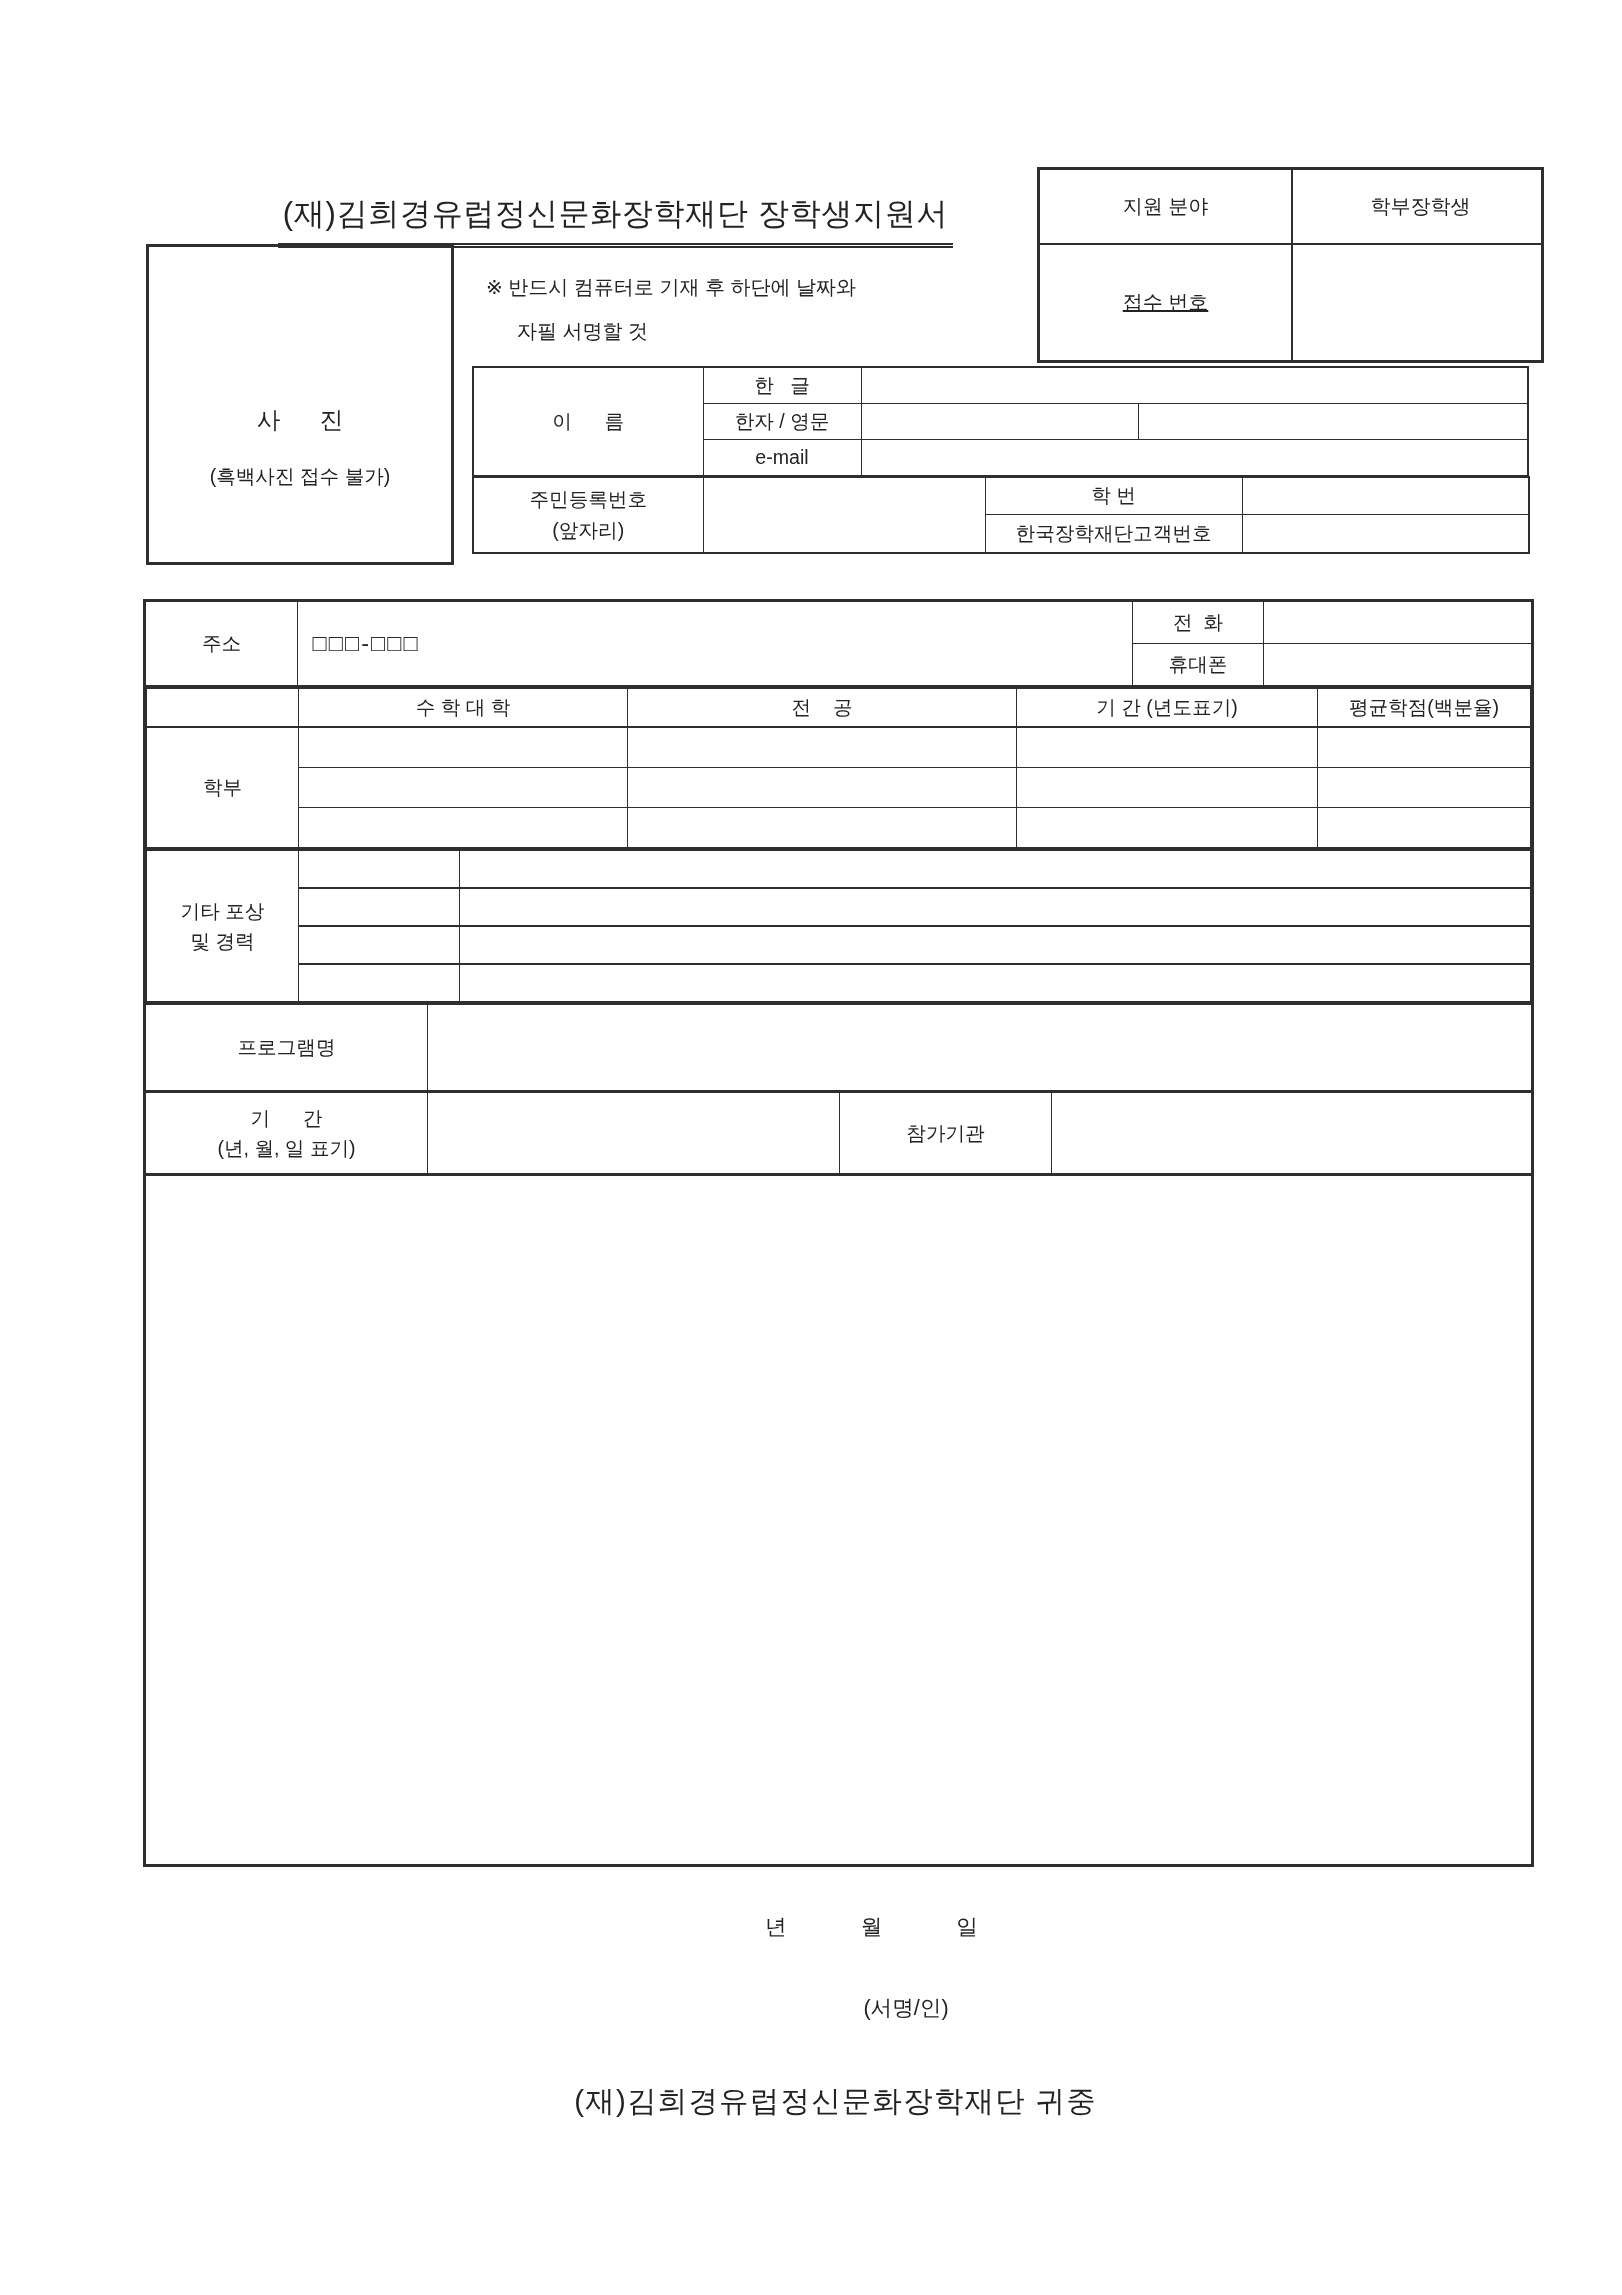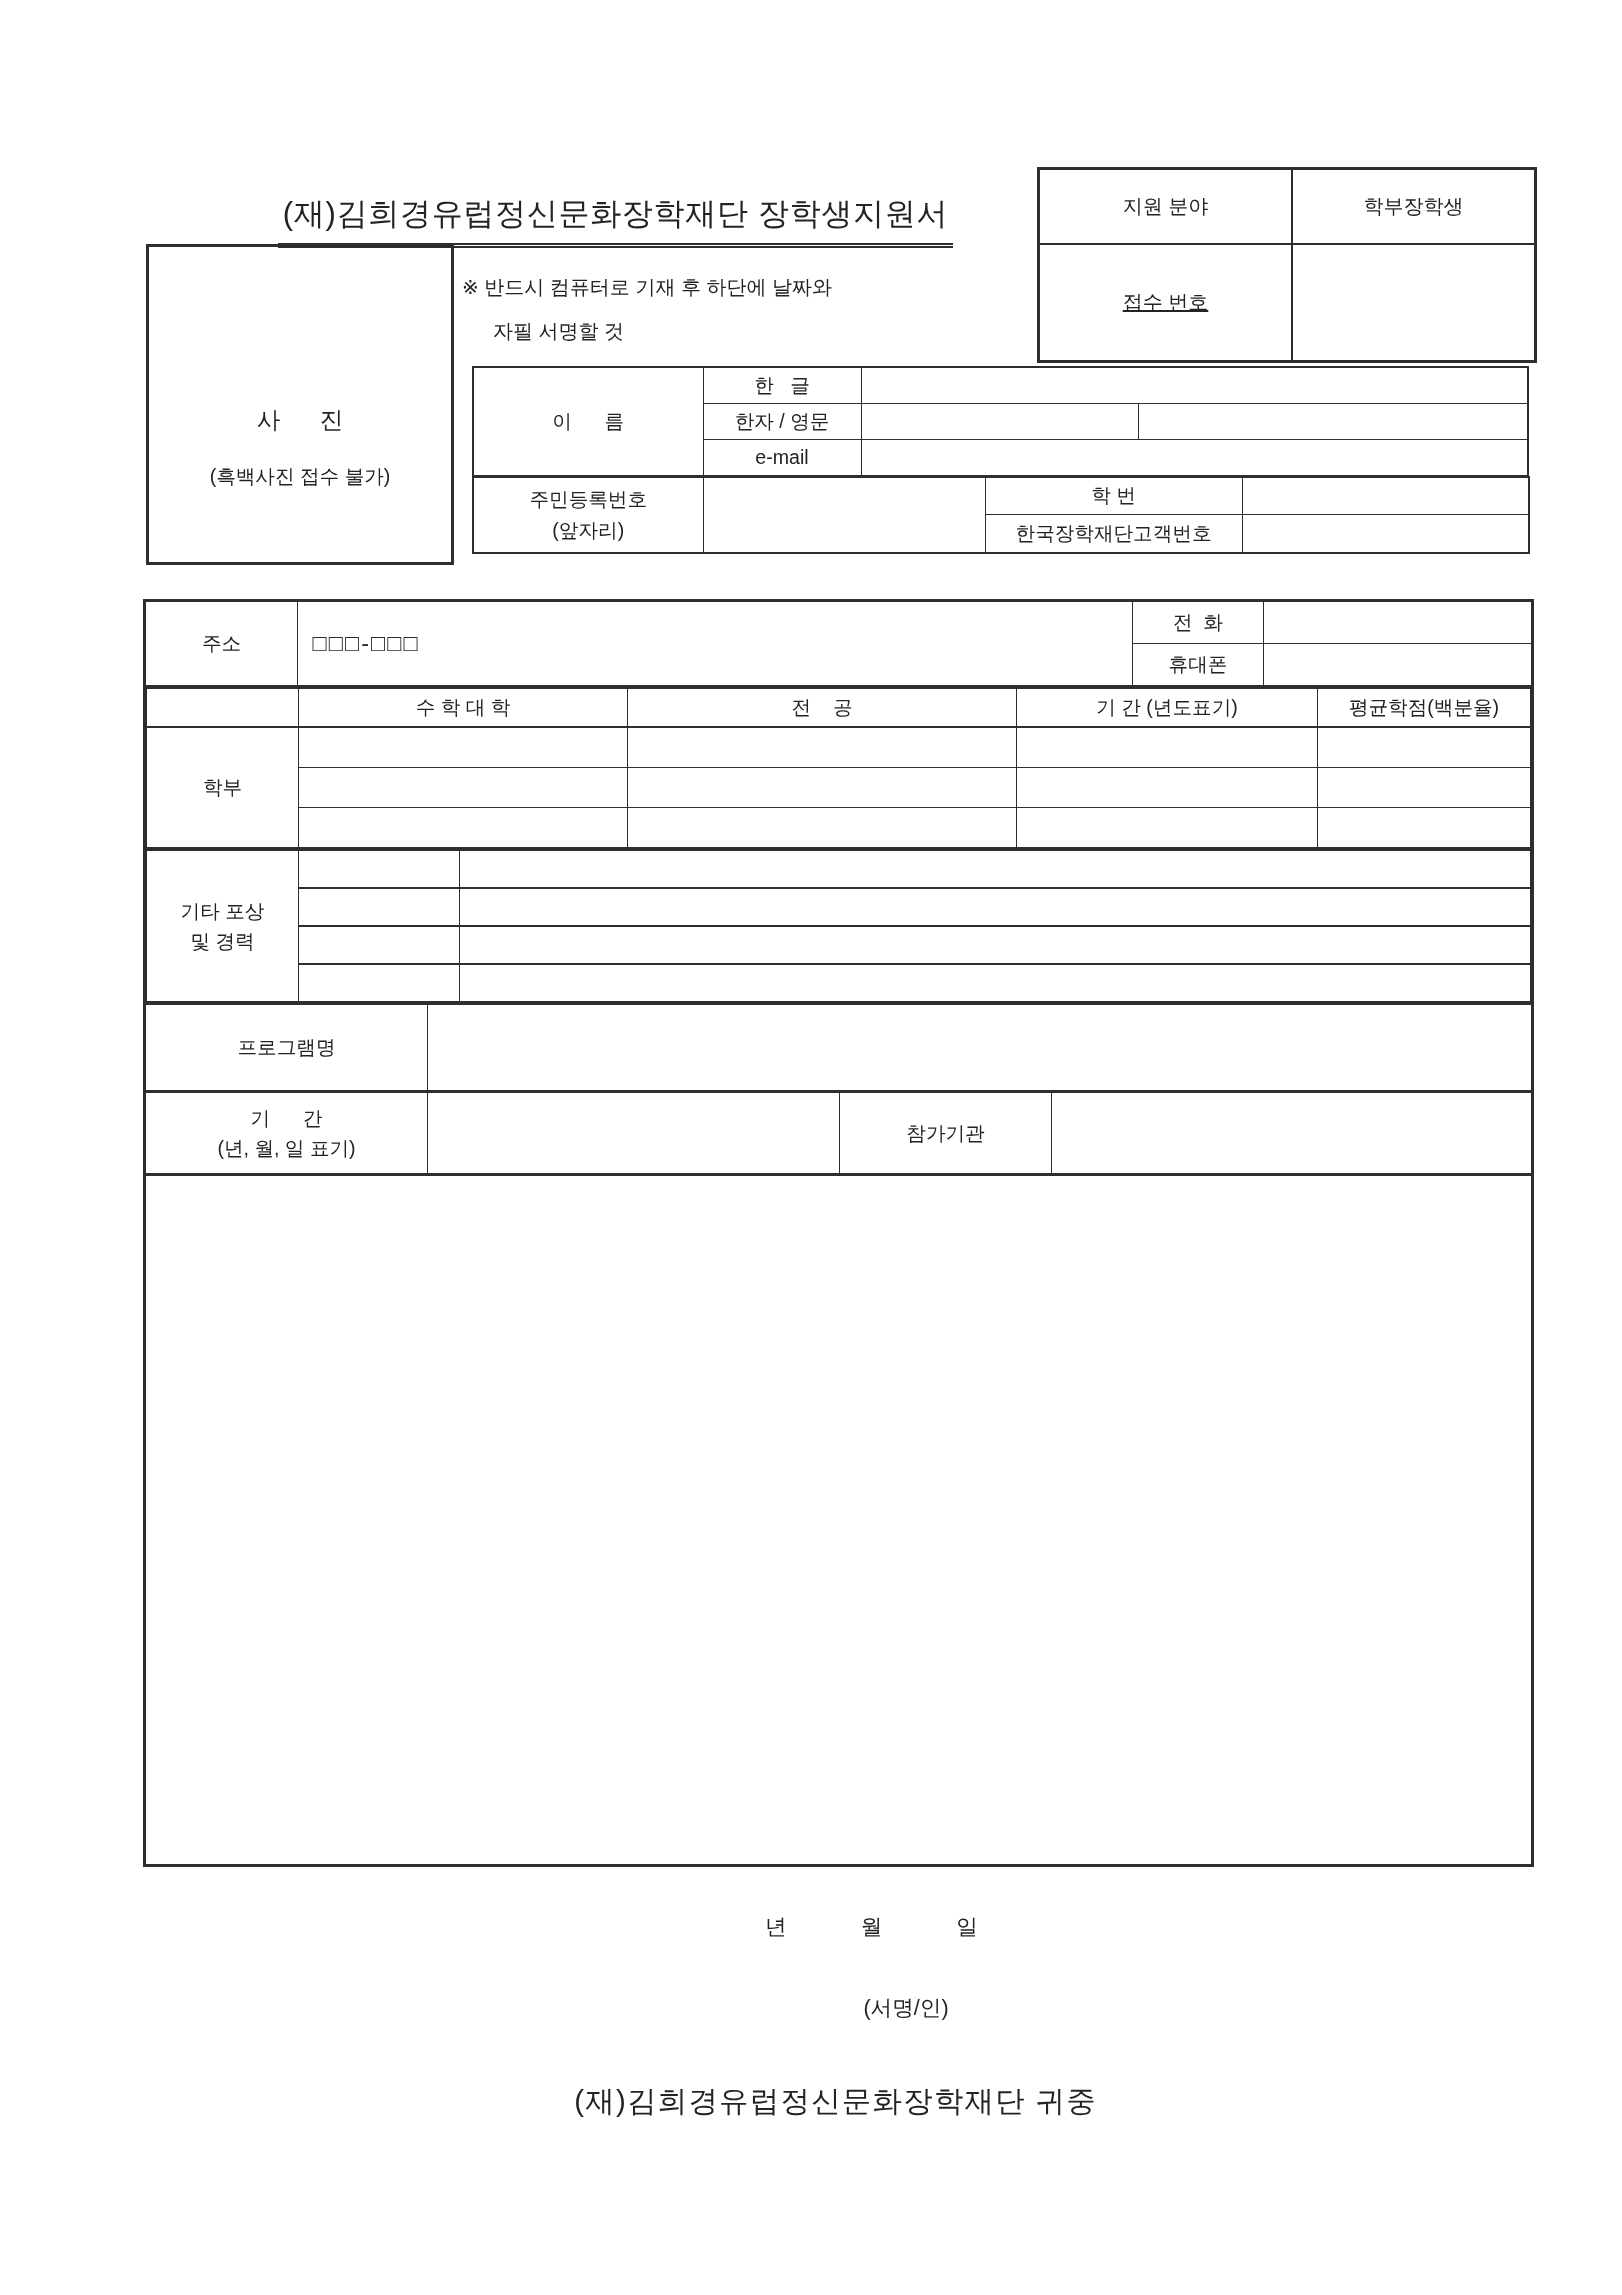--- a/index.html
+++ b/index.html
@@ -28,35 +28,35 @@
     padding:0 5.2px 7.9px 5.2px;border-bottom:5.9px double var(--line);
   }
 
   
   table{border-collapse:collapse;table-layout:fixed;}
   td{padding:0;vertical-align:middle;border-radius:18px;}
   .trt{left:1037px;top:167px;}
   .trt table{border:3.3px solid var(--line);}
   .trt td{border:2px solid var(--line);font-size:20px;text-align:center;}
   .trt .c1{width:251px;}
-  .trt .c2{width:241px;}
+  .trt .c2{width:241px;padding-left:7px;}
   .trt .r1{height:75px;}
   .trt .r2{height:118px;text-decoration:underline;}
 
   
   .photo{
     left:146px;top:244px;width:308px;height:321px;border:3.3px solid var(--line);
     box-sizing:border-box;display:flex;flex-direction:column;align-items:center;
     justify-content:center;padding-top:85px;gap:27.5px;
   }
   .photo .l1{font-size:23.6px;}
   .photo .l2{font-size:19.6px;}
 
   
-  .note{left:462px;top:276px;width:523px;font-size:20px;line-height:1.1;}
+  .note{left:486px;top:276px;width:523px;font-size:20px;line-height:1.1;}
   .note .l2{padding-left:31px;margin-top:22px;}
 
   
   .namewrap{left:472px;top:366px;width:1055px;}
   .namewrap table{width:1055px;border:2.6px solid var(--line);}
   .namewrap td{border:1.3px solid var(--line);font-size:19.6px;text-align:center;}
   .nt .r{height:36px;}
   .rt .r{height:38px;}
   .lblcell{font-size:19.6px;}
   .two-line{line-height:1.55;}

